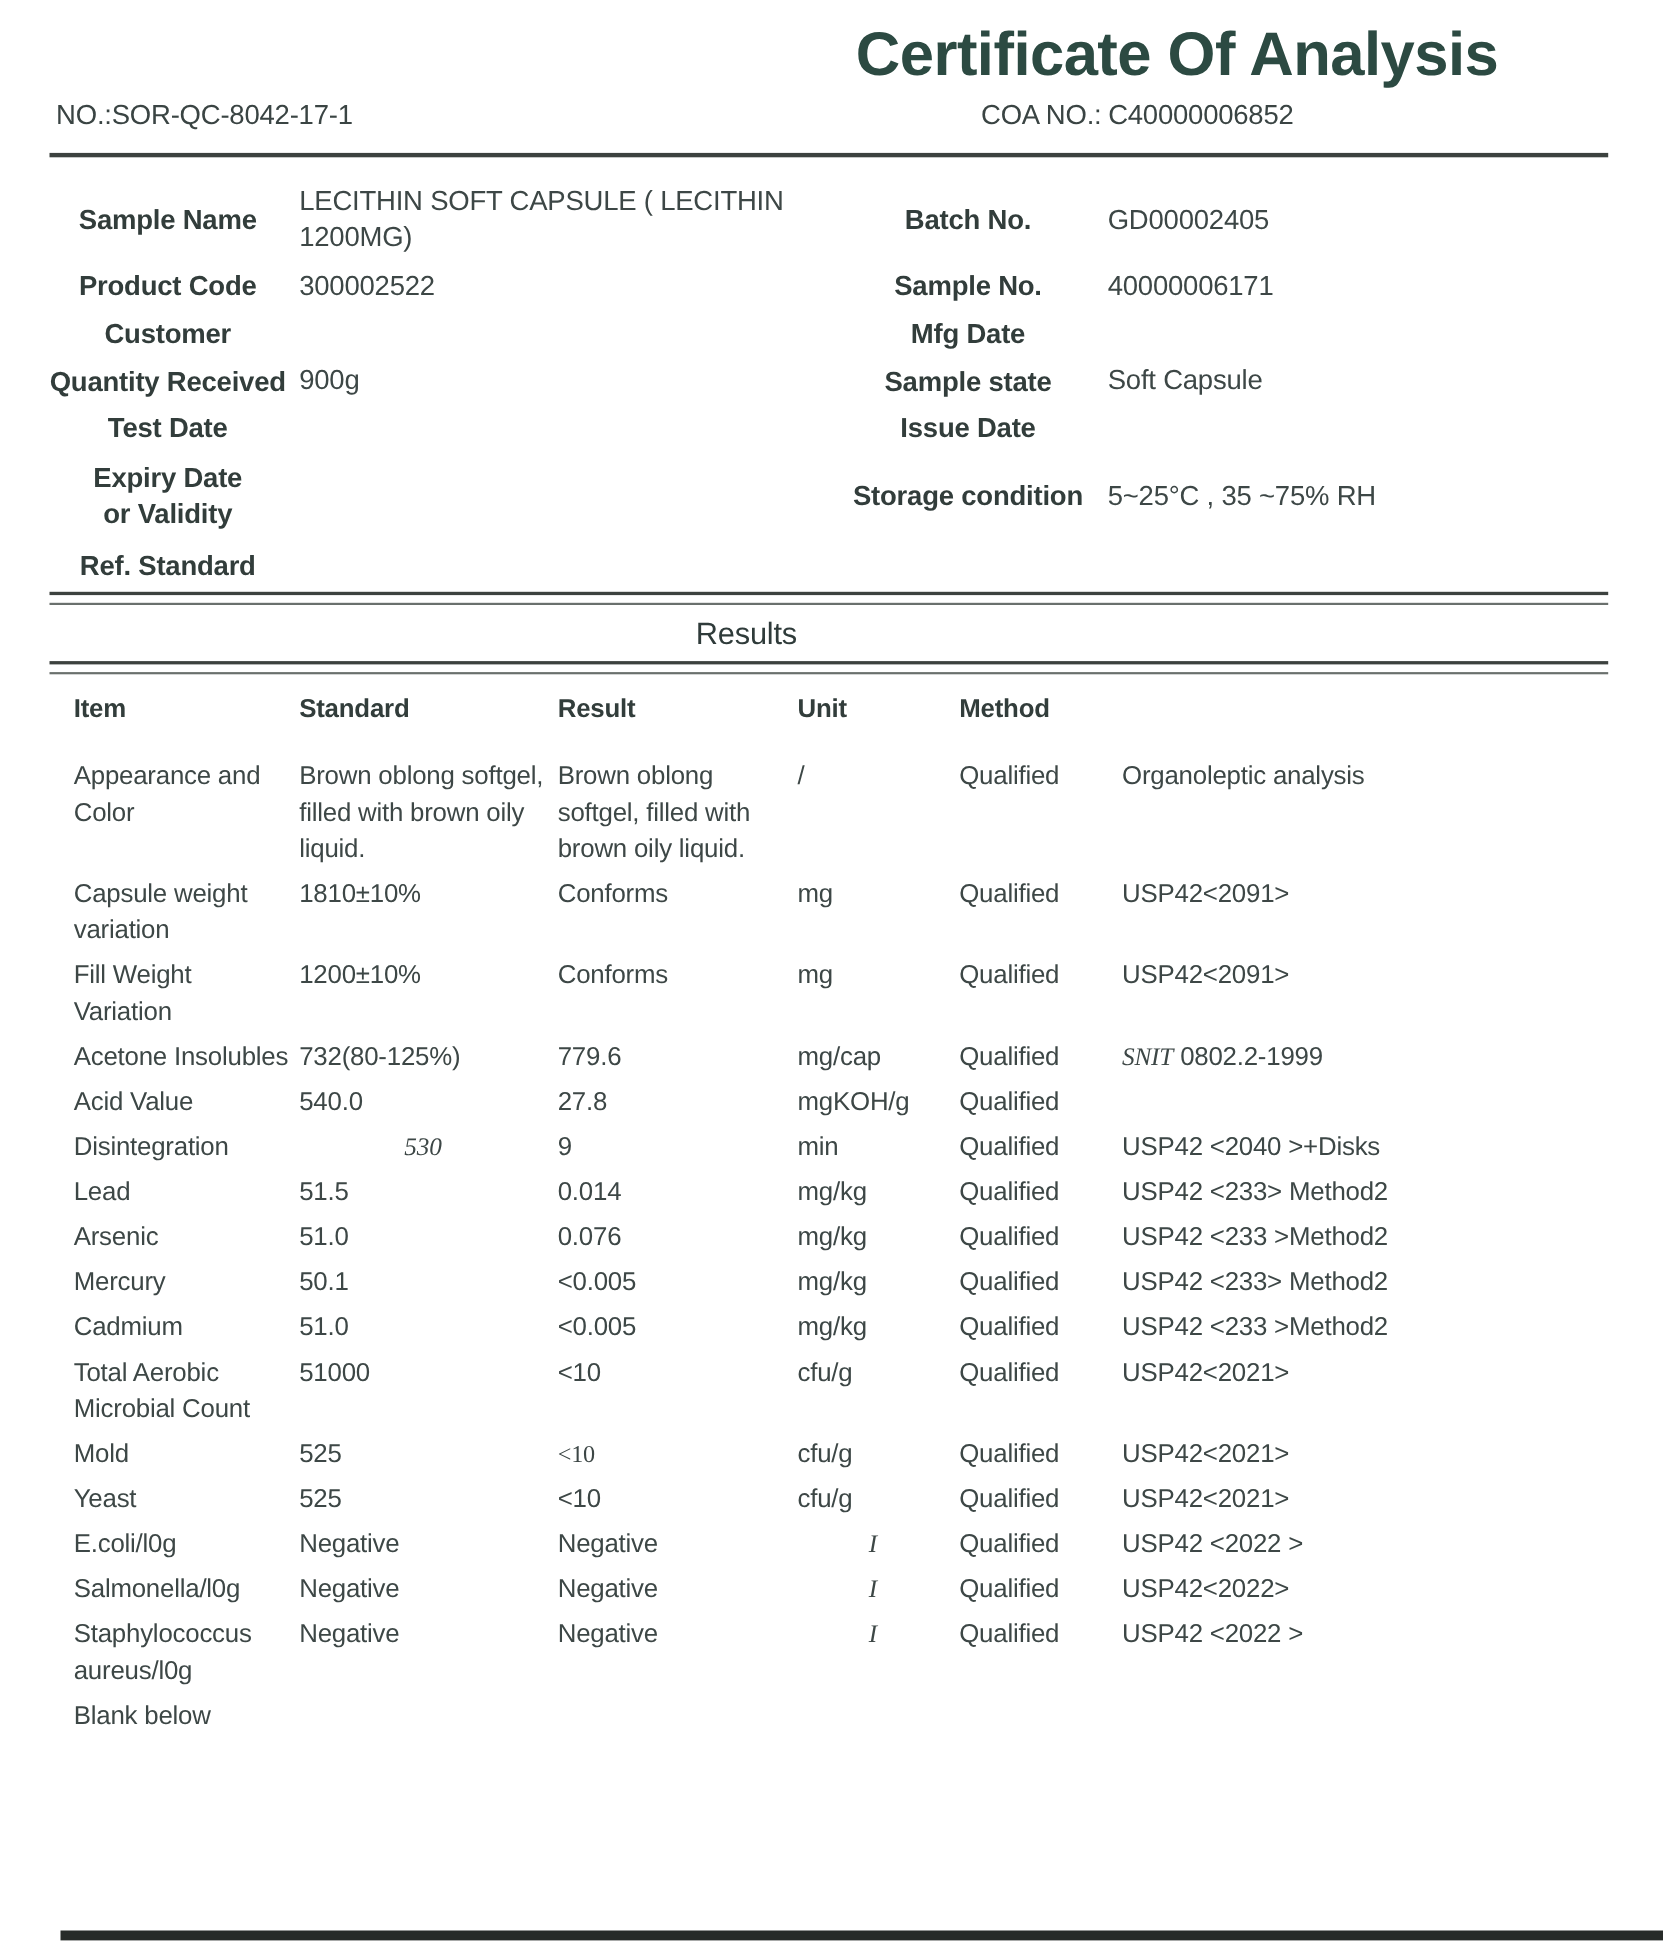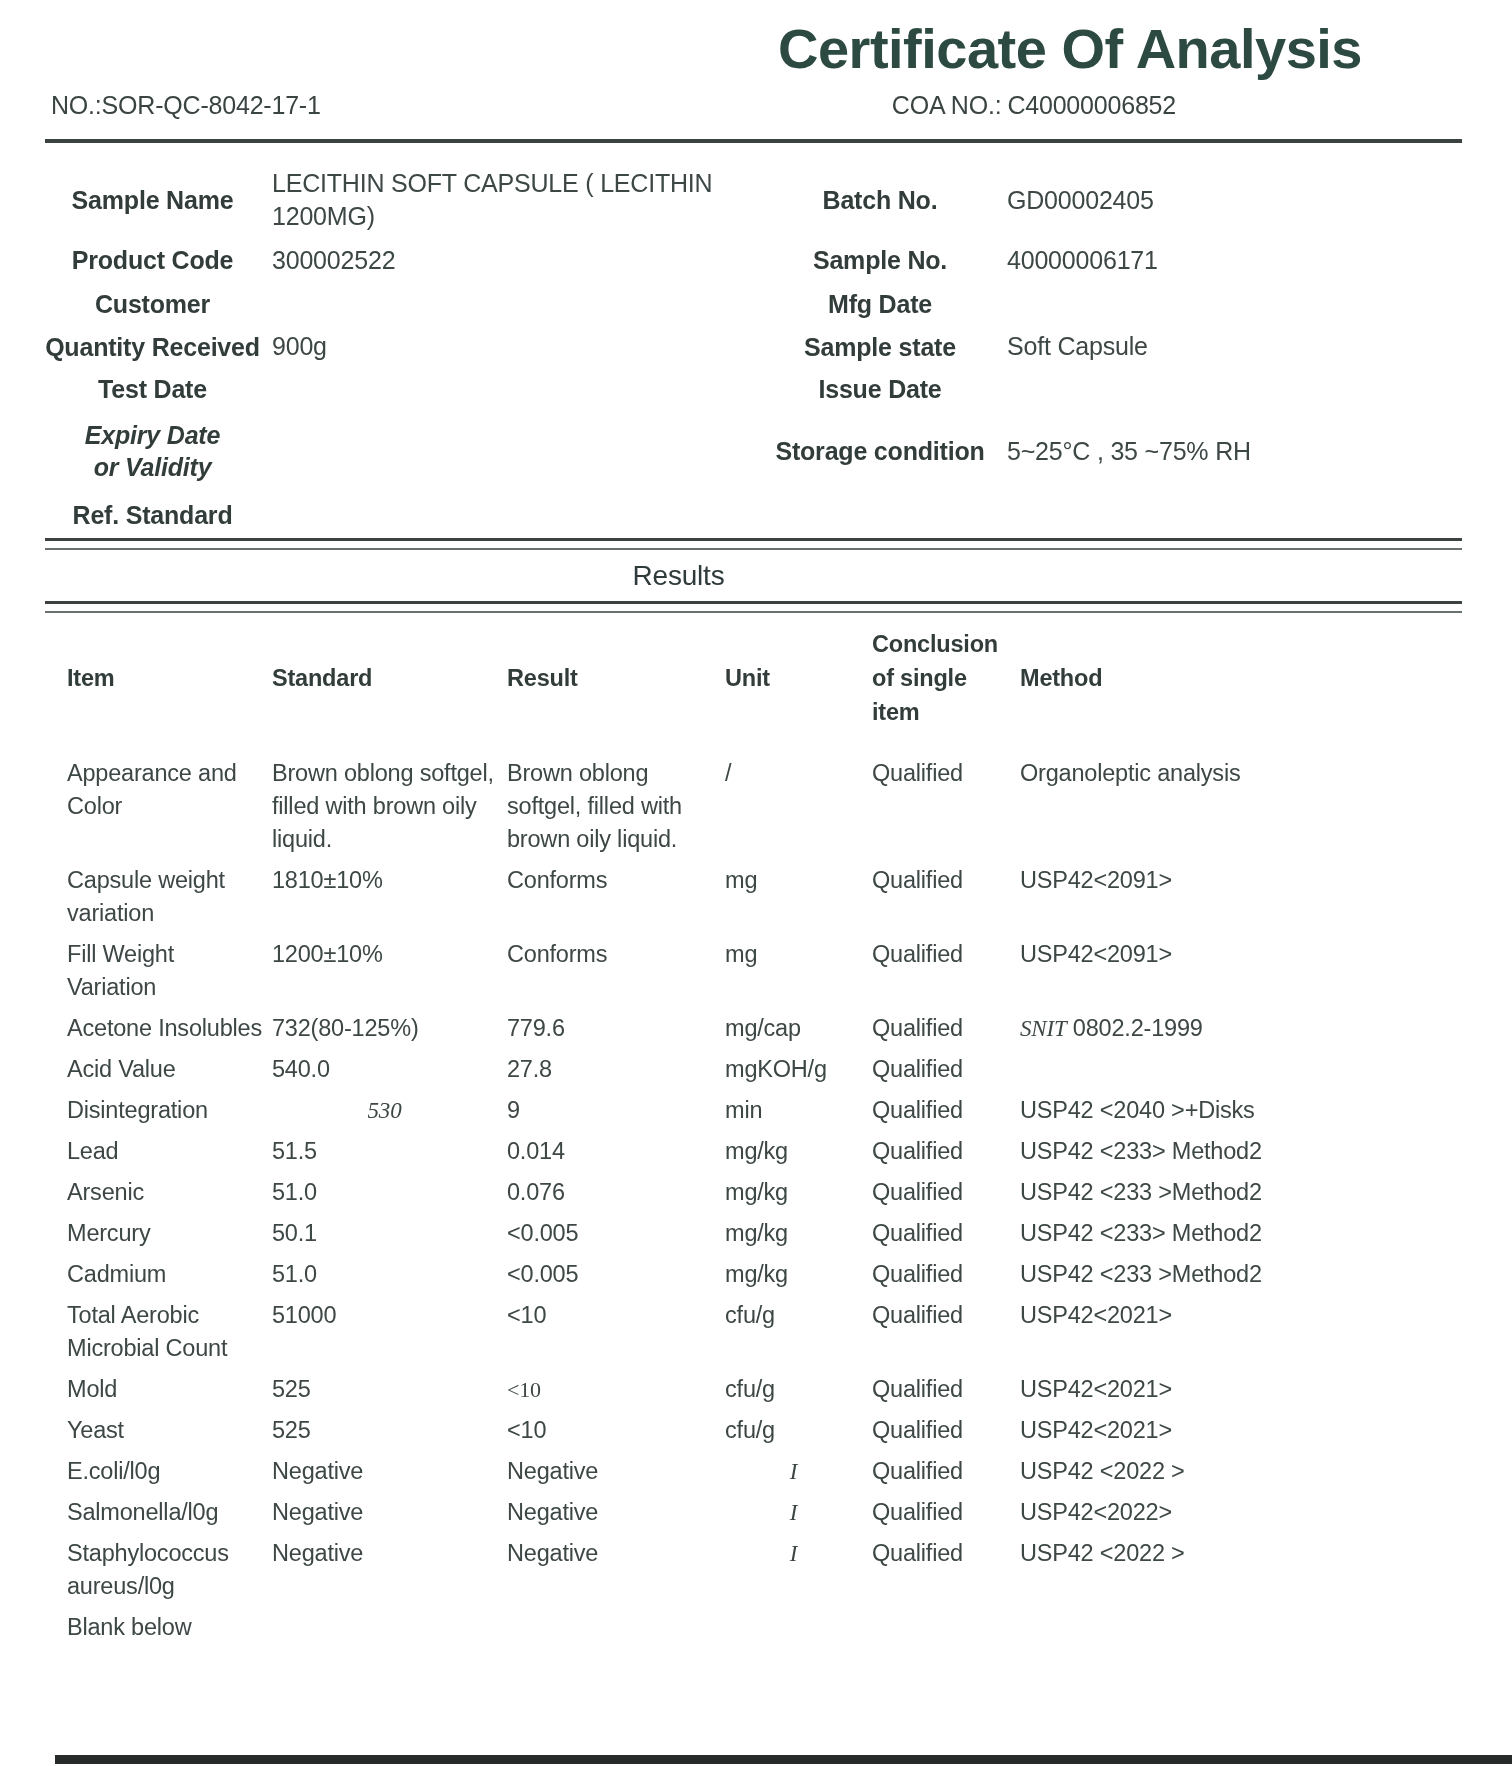--- a/index.html
+++ b/index.html
@@ -30,21 +30,21 @@
     display:grid;
     grid-template-columns:215px 505px 230px 1fr;
     grid-template-rows:74px 46px 42px 43px 42px 82px 46px;
     font-size:25px; padding-top:20px;
   }
   .info-label {
     font-weight:bold; color:#323d3b; text-align:center; align-self:center;
     line-height:32px;
   }
   .info-value { align-self:center; padding-left:12px; line-height:33px; color:#3d4746; }
-  .prewrap { white-space:pre-line;font-style:italic; }
+  .prewrap { white-space:pre-line; }
 
   .results-title {
     text-align:center; margin:10px 150px 9px 0;
     font-size:28px; font-weight:normal; color:#2f3b3a;
   }
 
   .rtable { padding-left:22px; margin-top:14px; font-size:23.5px; }
   .trow {
     display:grid;
     grid-template-columns:205px 235px 218px 147px 148px 1fr;
@@ -119,21 +119,20 @@
     <div class="results-title">Results</div>
     <div class="rule-double"></div>
 
     <div class="rtable">
 
       <div class="trow thead">
         <div class="cell">Item</div>
         <div class="cell">Standard</div>
         <div class="cell">Result</div>
         <div class="cell">Unit</div>
-        <div class="cell">Conclusion of single item</div>
         <div class="cell">Method</div>
       </div>
 
       <div class="trow">
         <div class="cell">Appearance and Color</div>
         <div class="cell">Brown oblong softgel, filled with brown oily liquid.</div>
         <div class="cell">Brown oblong softgel, filled with brown oily liquid.</div>
         <div class="cell">/</div>
         <div class="cell">Qualified</div>
         <div class="cell">Organoleptic analysis</div>

